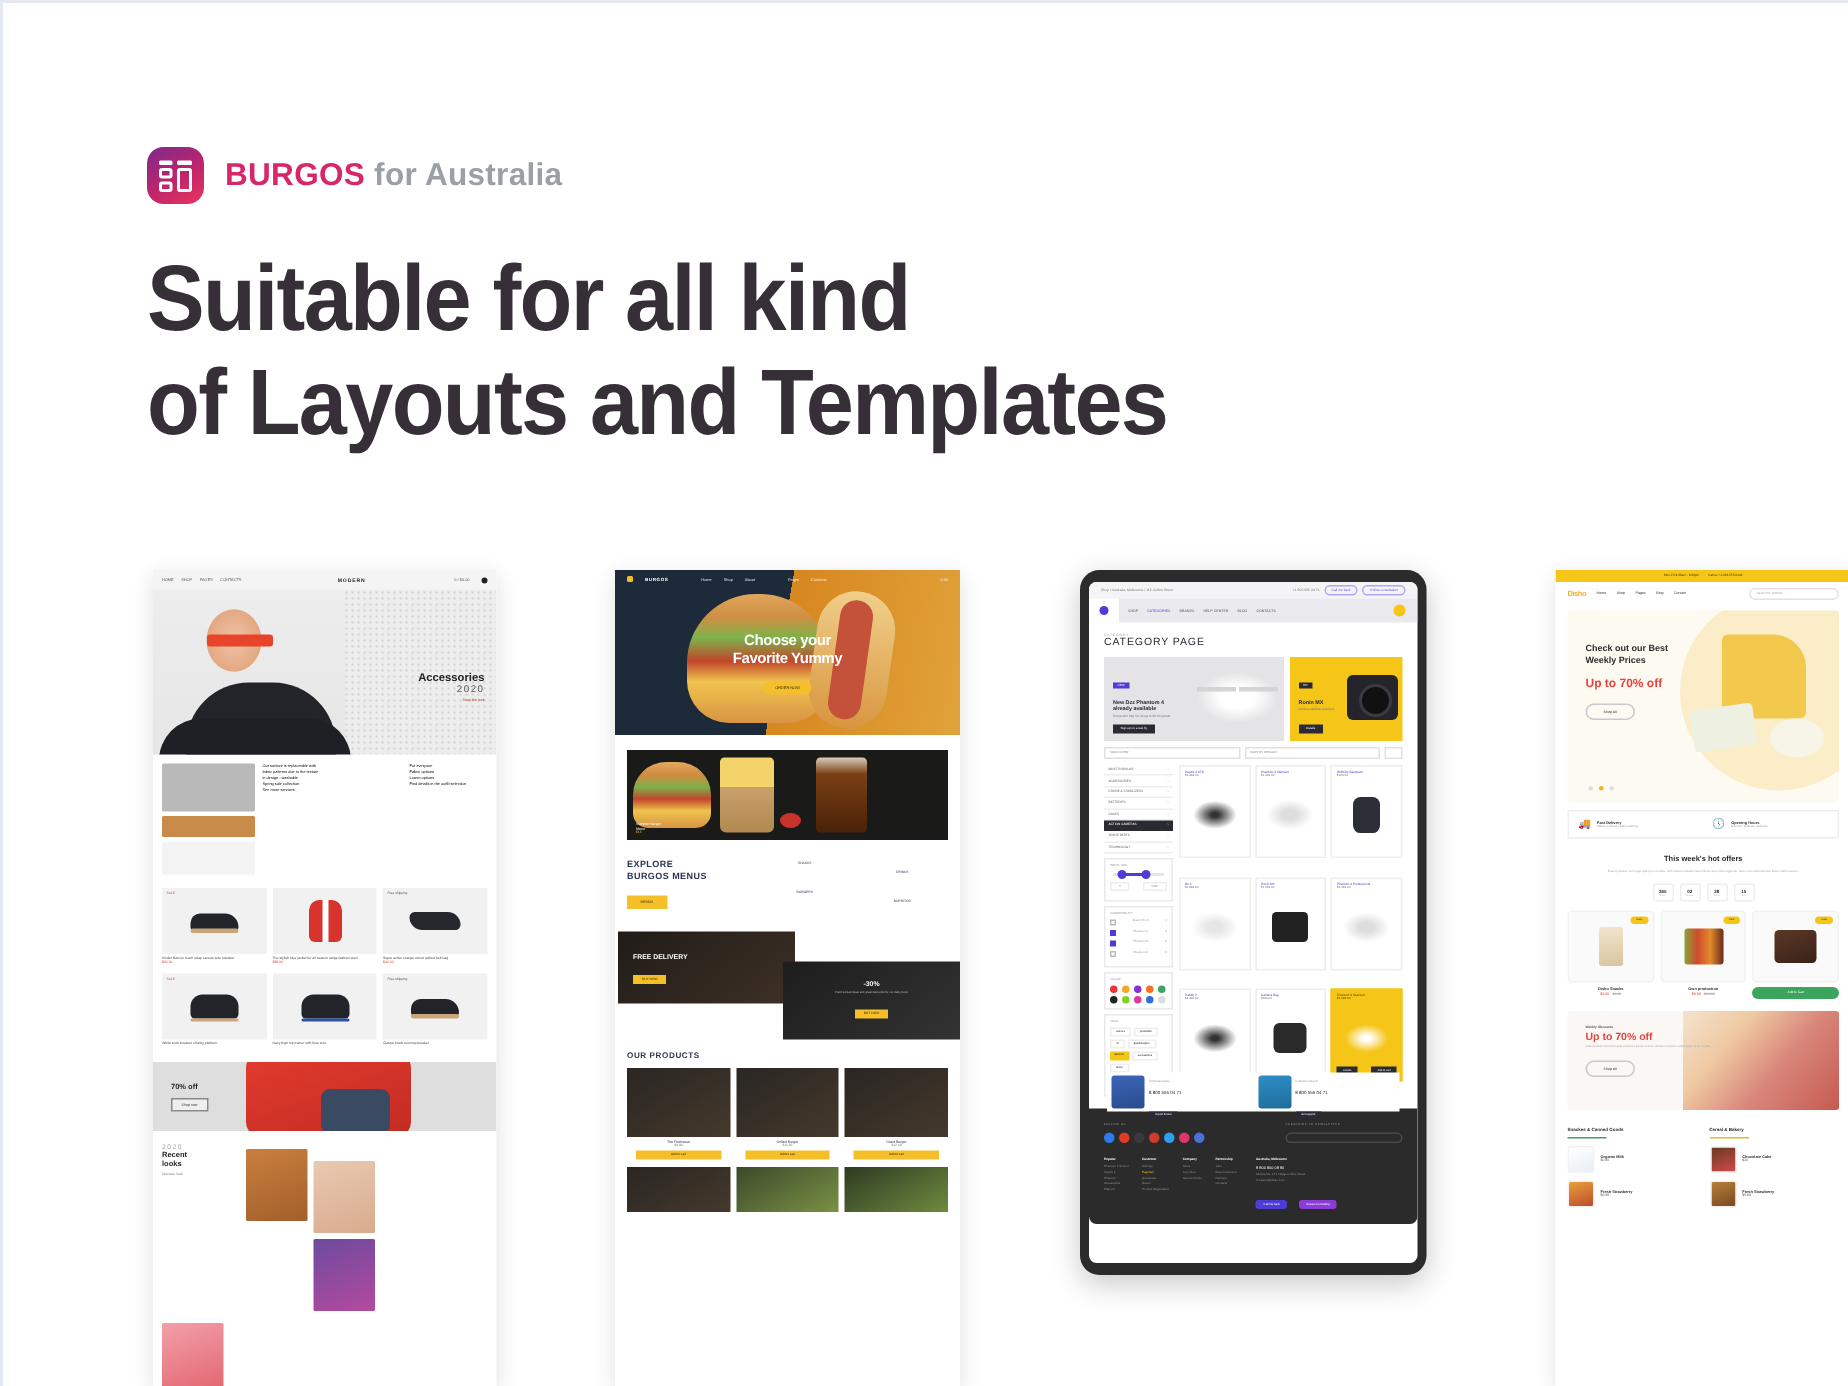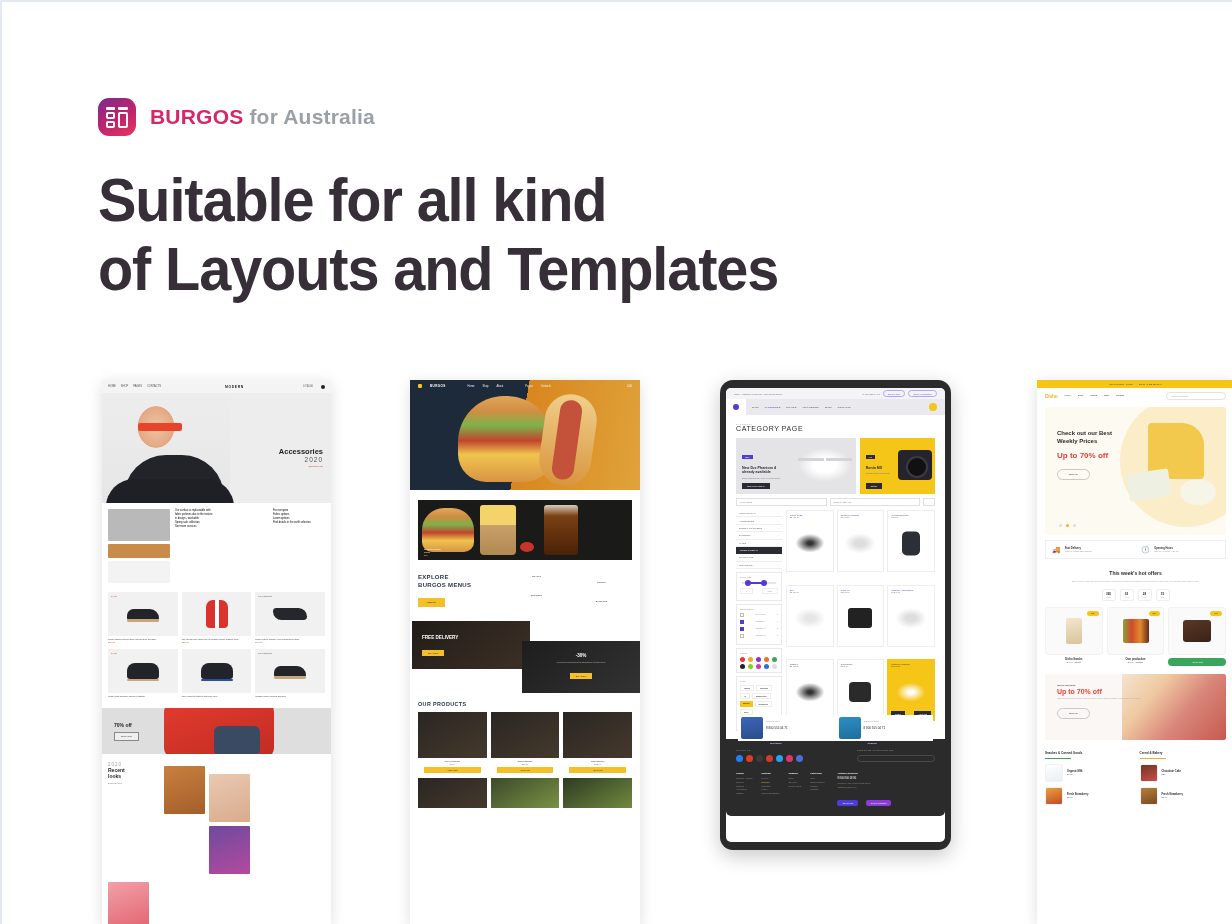--- a/index.html
+++ b/index.html
@@ -450,20 +450,25 @@
         <span class="logo">BURGOS</span>
         <span class="lnk" style="margin-left:14px">Home</span>
         <span class="lnk">Shop</span>
         <span class="lnk">About</span>
         <span class="lnk" style="margin-left:14px">Pages</span>
         <span class="lnk">Contacts</span>
         <span class="lnk" style="margin-left:auto">0.00</span>
       </div>
       <div class="b-burger"></div>
       <div class="b-hotdog"></div>
+      <div class="b-hero-txt">
+        <div class="l">Choose your</div>
+        <div class="l">Favorite Yummy</div>
+        <span class="b-cta">ORDER NOW</span>
+      </div>
     </div>
 
     <div class="b-foodbanner">
       <span class="b-fb-burger"></span>
       <span class="b-fries"></span>
       <span class="b-ketchup"></span>
       <span class="b-drink"></span>
       <div class="b-fb-cap">
         <div class="t">Summer burger</div>
         <div class="t">Menu</div>

